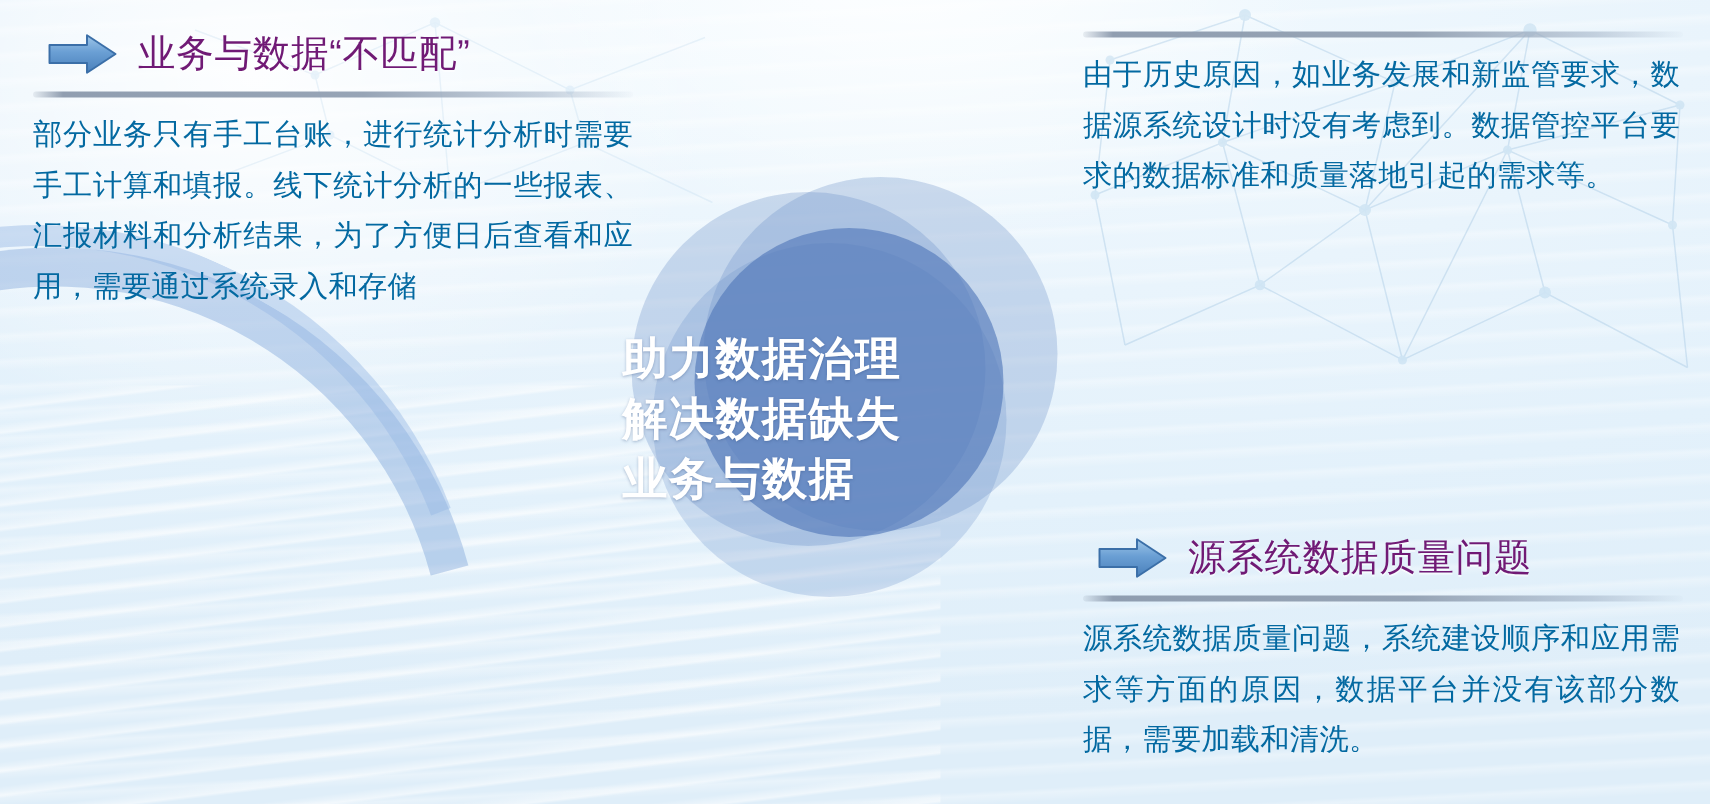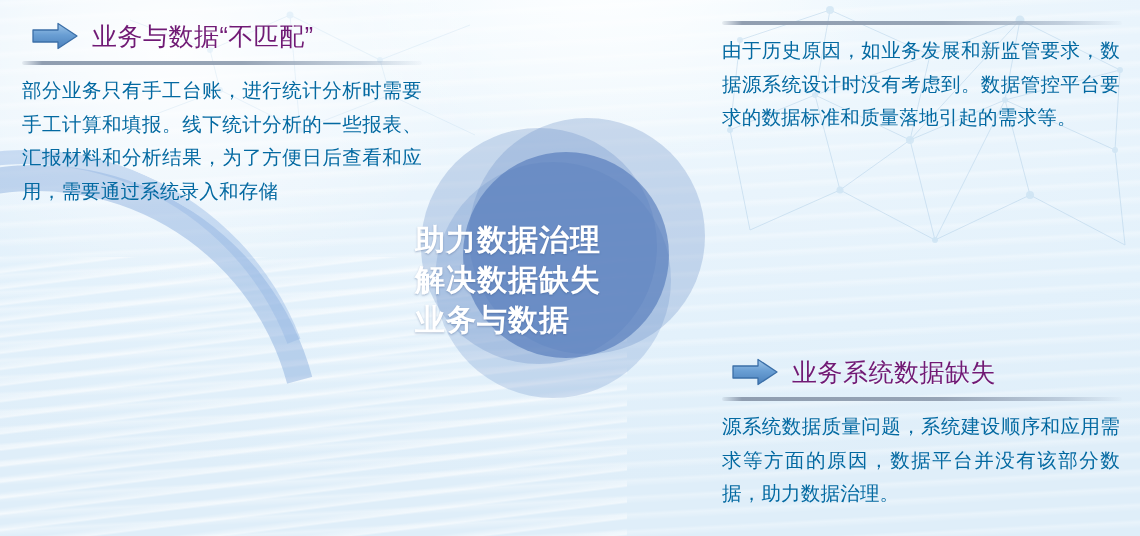--- a/index.html
+++ b/index.html
@@ -273,19 +273,19 @@
     <div class="divider"></div>
     <div class="body-text">由于历史原因，如业务发展和新监管要求，数据源系统设计时没有考虑到。数据管控平台要求的数据标准和质量落地引起的需求等。</div>
   </div>
 
 
   <div class="quad q-br">
     <div class="head-row">
       <svg class="arrow-icon" width="46" height="28" viewBox="0 0 46 28">
         <path d="M1 8 H26 V1.5 L45 14 L26 26.5 V20 H1 Z" fill="url(#ag1)" stroke="#3b6fa8" stroke-width="1.3" stroke-linejoin="round"></path>
       </svg>
-      <div class="head-title">业务系统数据缺失</div>
+      <div class="head-title">源系统数据质量问题</div>
     </div>
     <div class="divider"></div>
-    <div class="body-text">源系统数据质量问题，系统建设顺序和应用需求等方面的原因，数据平台并没有该部分数据，助力数据治理。</div>
+    <div class="body-text">源系统数据质量问题，系统建设顺序和应用需求等方面的原因，数据平台并没有该部分数据，需要加载和清洗。</div>
   </div>
 
 </div>
 
 </body></html>

